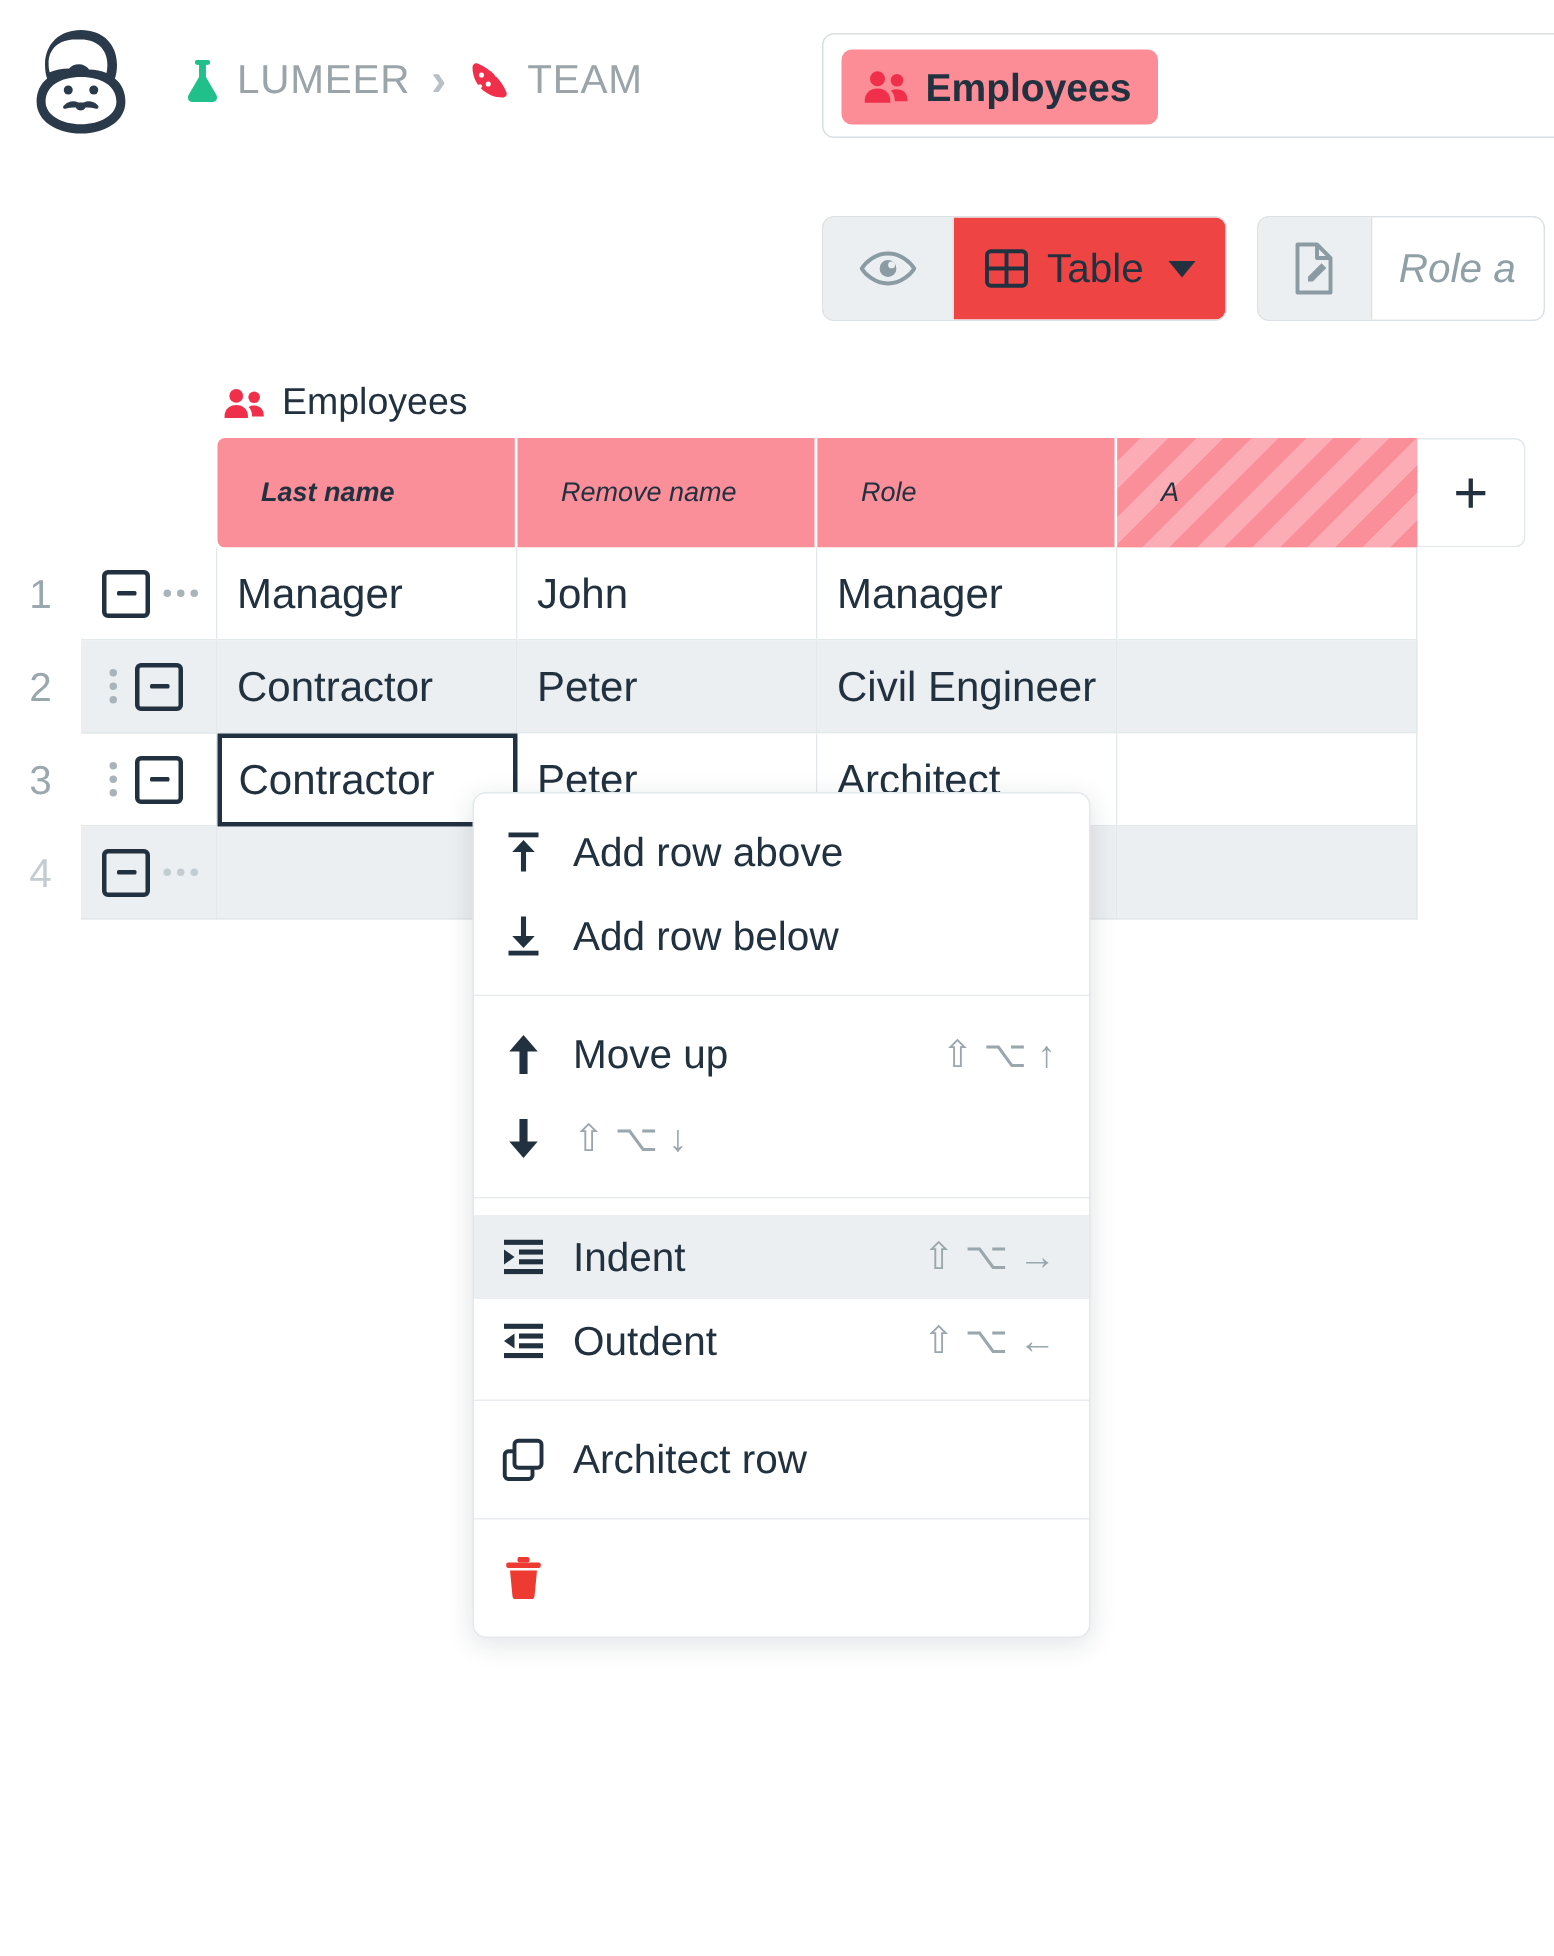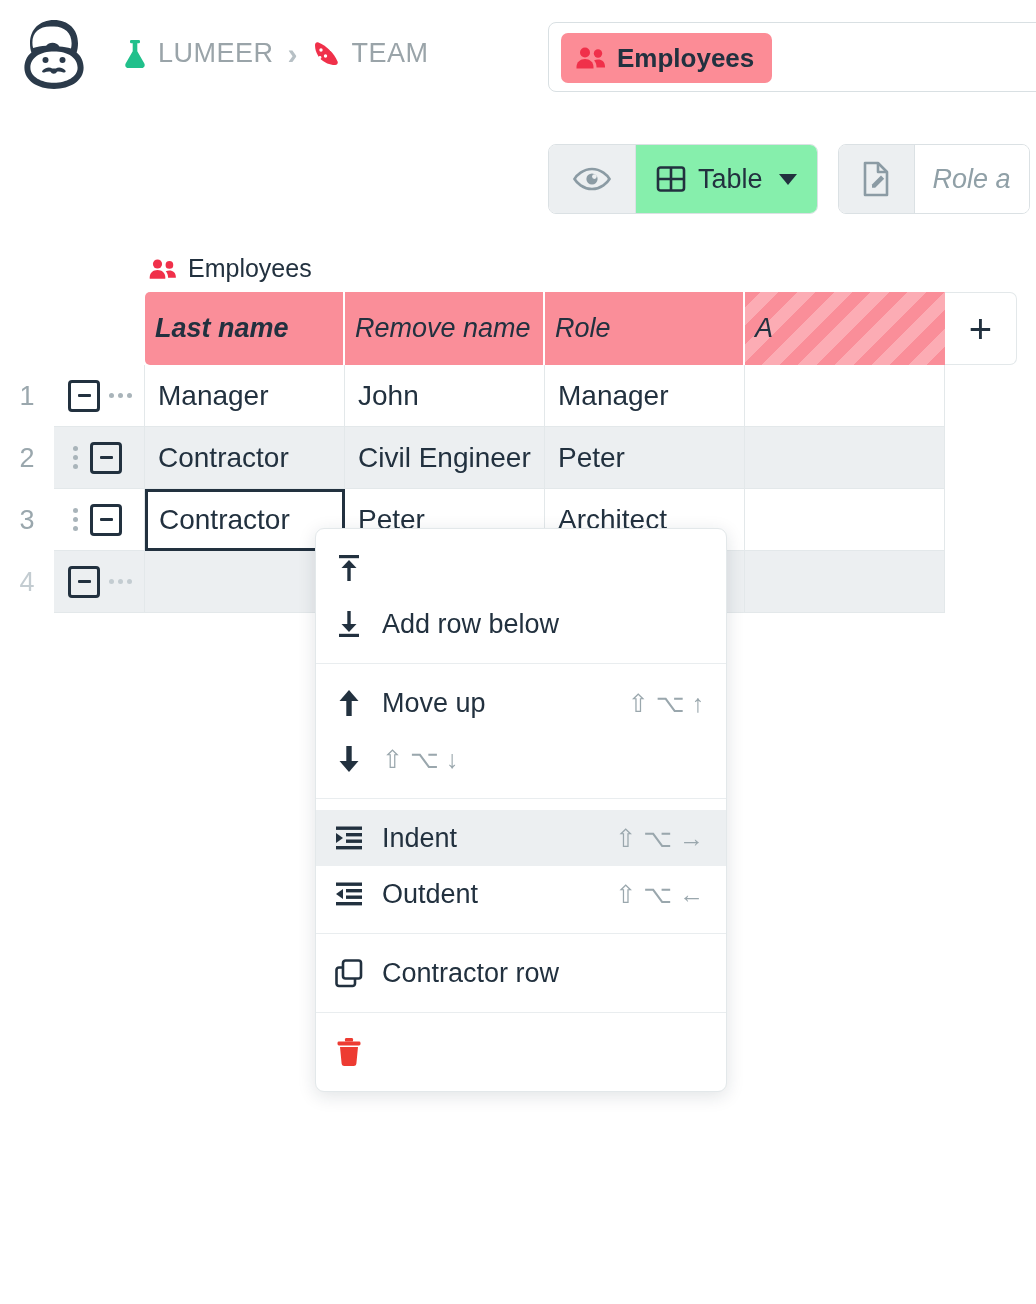--- a/index.html
+++ b/index.html
@@ -43,21 +43,21 @@
   .tgroup {
     display: flex; align-items: stretch; height: 70px;
     border: 1px solid #dbe1e4; border-radius: 8px; overflow: hidden; background: #fff;
     box-sizing: border-box;
   }
   .tbtn-icon {
     width: 86px; background: #eceff1; display: flex; align-items: center; justify-content: center;
     border-right: 1px solid #dbe1e4;
   }
   .tbtn-main {
-    display: flex; align-items: center; gap: 12px; padding: 0 20px; background: #86efac;
+    display: flex; align-items: center; gap: 12px; padding: 0 20px; background: #ef4444;
     font-size: 27px; color: #22313f;
   }
   .caret { width: 0; height: 0; border-left: 9px solid transparent; border-right: 9px solid transparent;
            border-top: 11px solid #22313f; margin-left: 4px; }
   .tinput { display: flex; align-items: center; padding: 0 18px; background: #fff; }
   .tinput span { font-size: 27px; color: #90a0a7; font-style: italic; white-space: nowrap; }
 
   
   .tbl-title {
     position: absolute; left: 148px; top: 254px;
@@ -92,22 +92,22 @@
   .dots3 { display: flex; gap: 4px; align-items: center; }
   .dots3 i { width: 5px; height: 5px; border-radius: 50%; background: #a9b4ba; display: block; }
   .dots3.pale i { background: #c3ccd1; }
   .vdots { display: flex; flex-direction: column; gap: 4px; align-items: center; width: 6px; }
   .vdots i { width: 5px; height: 5px; border-radius: 50%; background: #a9b4ba; display: block; }
 
   .cols { position: absolute; left: 145px; top: 0; }
   .hdrrow { display: flex; height: 73px; }
   .hcell {
     background: #fa8e99; border-right: 2px solid #fff; box-sizing: border-box;
-    display: flex; align-items: center; padding-left: 10px;
-    font-style: italic; font-size: 27px; color: #22313f;
+    display: flex; align-items: center; padding-left: 29px;
+    font-style: italic; font-size: 18px; color: #22313f;
   }
   .hcell.first { font-weight: 700; border-top-left-radius: 5px; border-bottom-left-radius: 5px; }
   .hcell.striped {
     background-image: repeating-linear-gradient(-45deg,
       #fa8e99 0 13px, #fcacb4 13px 26px);
     border-right: none;
   }
   .plus {
     width: 72px; display: flex; align-items: center; justify-content: center;
     background: #fff; border: 1px solid #e3e8ea; border-left: none;
@@ -328,22 +328,22 @@
 
       <div class="drow">
         <div class="dcell" style="width:200px">Manager</div>
         <div class="dcell" style="width:200px">John</div>
         <div class="dcell" style="width:200px">Manager</div>
         <div class="dcell" style="width:200px"></div>
       </div>
 
       <div class="drow alt">
         <div class="dcell" style="width:200px">Contractor</div>
+        <div class="dcell" style="width:200px">Peter</div>
         <div class="dcell" style="width:200px">Civil Engineer</div>
-        <div class="dcell" style="width:200px">Peter</div>
         <div class="dcell" style="width:200px"></div>
       </div>
 
       <div class="drow">
         <div class="dcell sel" style="width:200px">Contractor</div>
         <div class="dcell" style="width:200px">Peter</div>
         <div class="dcell" style="width:200px">Architect</div>
         <div class="dcell" style="width:200px"></div>
       </div>
 
@@ -361,20 +361,21 @@
 
     <div class="msec">
       <div class="mitem">
         <span class="micon">
           <svg width="26" height="30" viewBox="0 0 26 30">
             <rect x="3" y="2" width="20" height="3.2" fill="#22313f"></rect>
             <rect x="11.3" y="9" width="3.4" height="19" fill="#22313f"></rect>
             <path d="M13 7l7.5 8h-15z" fill="#22313f"></path>
           </svg>
         </span>
+        <span class="mlabel">Add row above</span>
       </div>
       <div class="mitem">
         <span class="micon">
           <svg width="26" height="30" viewBox="0 0 26 30">
             <rect x="3" y="24.8" width="20" height="3.2" fill="#22313f"></rect>
             <rect x="11.3" y="2" width="3.4" height="19" fill="#22313f"></rect>
             <path d="M13 23l7.5-8h-15z" fill="#22313f"></path>
           </svg>
         </span>
         <span class="mlabel">Add row below</span>
@@ -433,21 +434,21 @@
     </div>
 
     <div class="msec">
       <div class="mitem">
         <span class="micon">
           <svg width="30" height="30" viewBox="0 0 30 30">
             <rect x="9" y="2.5" width="18" height="18" rx="2.5" fill="none" stroke="#22313f" stroke-width="2.6"></rect>
             <path d="M21 21v4.5a2.5 2.5 0 0 1-2.5 2.5H5a2.5 2.5 0 0 1-2.5-2.5V12A2.5 2.5 0 0 1 5 9.5h4" fill="none" stroke="#22313f" stroke-width="2.6"></path>
           </svg>
         </span>
-        <span class="mlabel">Contractor row</span>
+        <span class="mlabel">Architect row</span>
       </div>
     </div>
 
     <div class="msec">
       <div class="mitem">
         <span class="micon">
           <svg width="26" height="30" viewBox="0 0 26 30">
             <rect x="9" y="1" width="8" height="3.6" rx="1.2" fill="#ed3b32"></rect>
             <rect x="1.5" y="4.6" width="23" height="3.8" rx="1.4" fill="#ed3b32"></rect>
             <path d="M4 10h18l-1.6 16.6A2.4 2.4 0 0 1 18 29H8a2.4 2.4 0 0 1-2.4-2.4z" fill="#ed3b32"></path>

